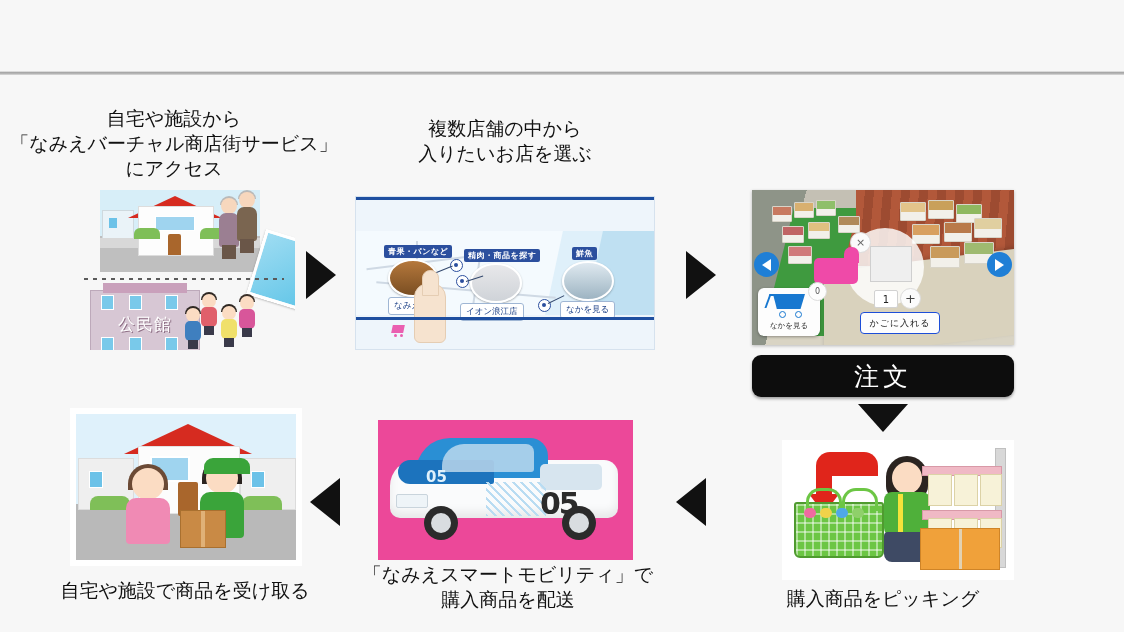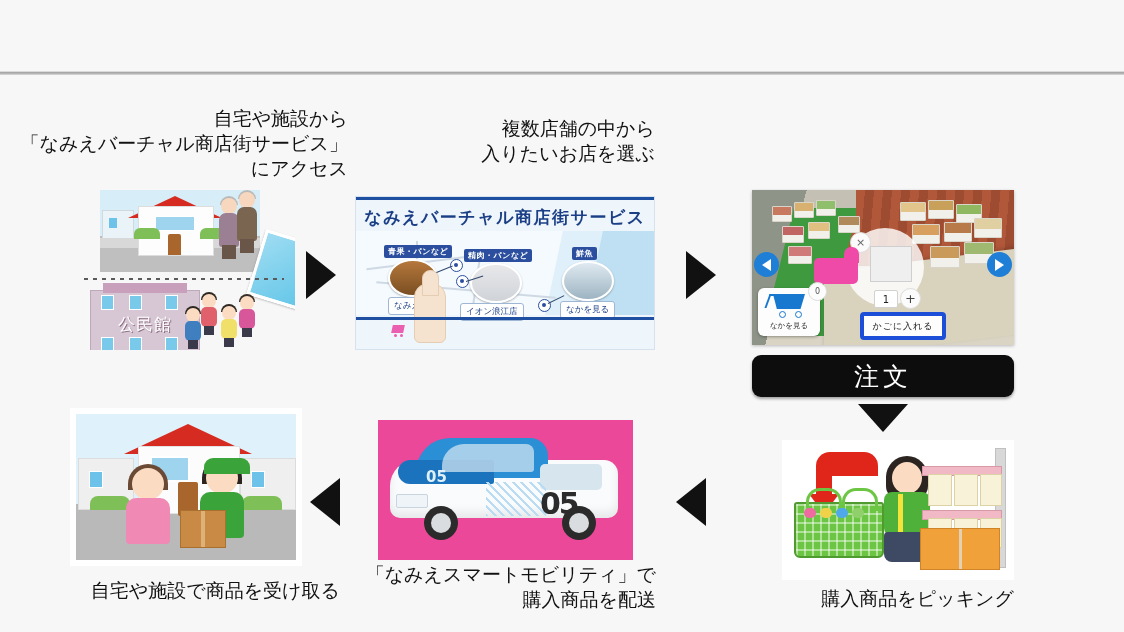--- a/index.html
+++ b/index.html
@@ -18,21 +18,21 @@
     font-weight:400;white-space:nowrap;
     font-family:"DejaVu Sans",sans-serif;
   }
   .rule{
     position:absolute;left:0;top:71px;width:1124px;height:4px;
     background:linear-gradient(to bottom,#ffffff 0px,#b6b6b6 1px,#9a9a9a 2px,#cfcfcf 3px);
   }
 
   
   .cap{
-    position:absolute;text-align:right;color:#111;
+    position:absolute;text-align:center;color:#111;
     font-size:19px;line-height:1.32;white-space:pre-line;
     font-family:"DejaVu Sans",sans-serif;
   }
   .cap.left-al{text-align:left;}
 
   
   .panel{position:absolute;overflow:hidden;background:#fff;}
   .panel.shadow{box-shadow:0 1px 3px rgba(0,0,0,.25);}
 
   
@@ -176,21 +176,21 @@
   .vr-close{position:absolute;left:98px;top:42px;width:19px;height:19px;border-radius:50%;
       background:#fbfbfb;border:1px solid #dcdcdc;color:#666;font-size:11px;
       display:flex;align-items:center;justify-content:center;font-family:"DejaVu Sans",sans-serif;}
   .vr-qty{position:absolute;left:122px;top:100px;width:22px;height:16px;background:#fff;
       border:1px solid #d2d2d2;border-radius:2px;font-size:10px;color:#222;
       display:flex;align-items:center;justify-content:center;font-family:"DejaVu Sans",sans-serif;}
   .vr-plus{position:absolute;left:148px;top:98px;width:19px;height:19px;border-radius:50%;
       background:#fbfbfb;border:1px solid #dcdcdc;color:#444;font-size:13px;
       display:flex;align-items:center;justify-content:center;font-family:"DejaVu Sans",sans-serif;}
   .vr-addbtn{position:absolute;left:108px;top:122px;width:78px;height:20px;border-radius:4px;
-      background:#fdfdfd;border:4px solid #1d4ed8;color:#222;font-size:9px;letter-spacing:1px;
+      background:#fdfdfd;border:1px solid #1d4ed8;color:#222;font-size:9px;letter-spacing:1px;
       display:flex;align-items:center;justify-content:center;font-family:"DejaVu Sans",sans-serif;}
   .vr-hand{position:absolute;left:62px;top:68px;width:44px;height:26px;background:#ef4aa8;
       border-radius:5px;}
   .vr-hand:before{content:"";position:absolute;left:30px;top:-11px;width:15px;height:16px;
       background:#ef4aa8;border-radius:7px 7px 0 0;}
 
   
   #p4{left:378px;top:420px;width:255px;height:140px;background:#ec4899;}
   .van{position:absolute;left:12px;top:18px;width:228px;height:96px;}
   .van-body{position:absolute;left:0;top:22px;width:228px;height:58px;background:#fafbfc;
@@ -347,37 +347,36 @@
         <div class="b" style="background:#d8569a;"></div>
           <div class="lg"></div>
       </div>
     </div>
   </div>
 
   <div class="arrow right" style="left:306px;top:251px;"></div>
 
   <div class="panel" id="p2">
     <div class="map-topline"></div>
-    <div class="map-title">なみえバーチャル商店街サービス</div>
     <div class="map-bg">
       <div class="sea"></div>
       <div class="coast"></div>
       <div class="road" style="left:10px;top:28px;width:150px;height:2px;transform:rotate(-7deg);"></div>
       <div class="road" style="left:60px;top:10px;width:2px;height:70px;"></div>
       <div class="road" style="left:120px;top:18px;width:2px;height:58px;transform:rotate(8deg);"></div>
       <div class="road" style="left:20px;top:58px;width:180px;height:2px;transform:rotate(5deg);"></div>
 
       <div class="shop" style="left:32px;top:28px;width:46px;height:34px;
            background:linear-gradient(#b5783c,#7a4e22);"></div>
       <div class="tag" style="left:28px;top:14px;">青果・パンなど</div>
       <div class="namebox" style="left:32px;top:66px;">なみえ</div>
 
       <div class="shop" style="left:114px;top:32px;width:48px;height:36px;
            background:linear-gradient(#e8e8ea,#cfd3d8);"></div>
-      <div class="tag" style="left:108px;top:18px;">精肉・パンなど</div>
+      <div class="tag" style="left:108px;top:18px;">精肉・商品を探す</div>
       <div class="namebox" style="left:104px;top:72px;">イオン浪江店</div>
 
       <div class="shop" style="left:206px;top:30px;width:48px;height:36px;
            background:linear-gradient(#dfe9f0,#9db4c2);"></div>
       <div class="tag" style="left:216px;top:16px;">鮮魚</div>
       <div class="namebox" style="left:204px;top:70px;">なかを見る</div>
 
       <div class="pin" style="left:94px;top:28px;"></div>
       <div class="pin" style="left:100px;top:44px;"></div>
       <div class="pin" style="left:182px;top:68px;"></div>

